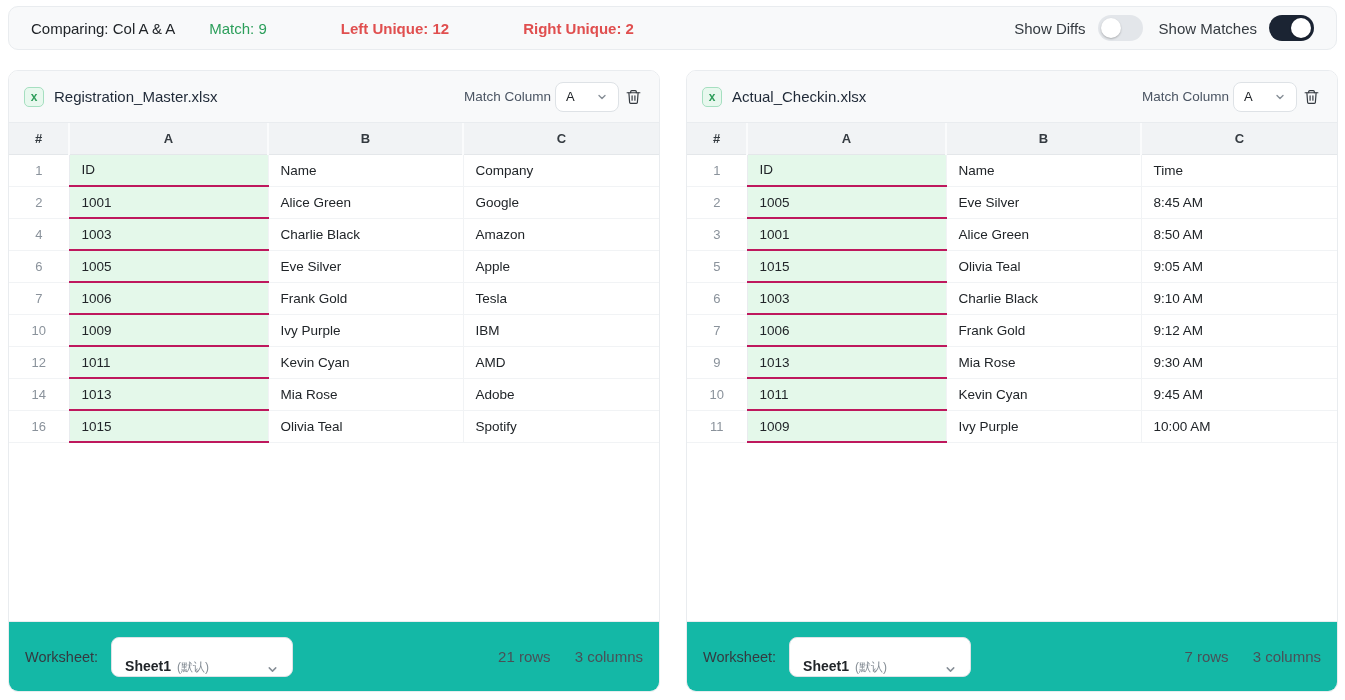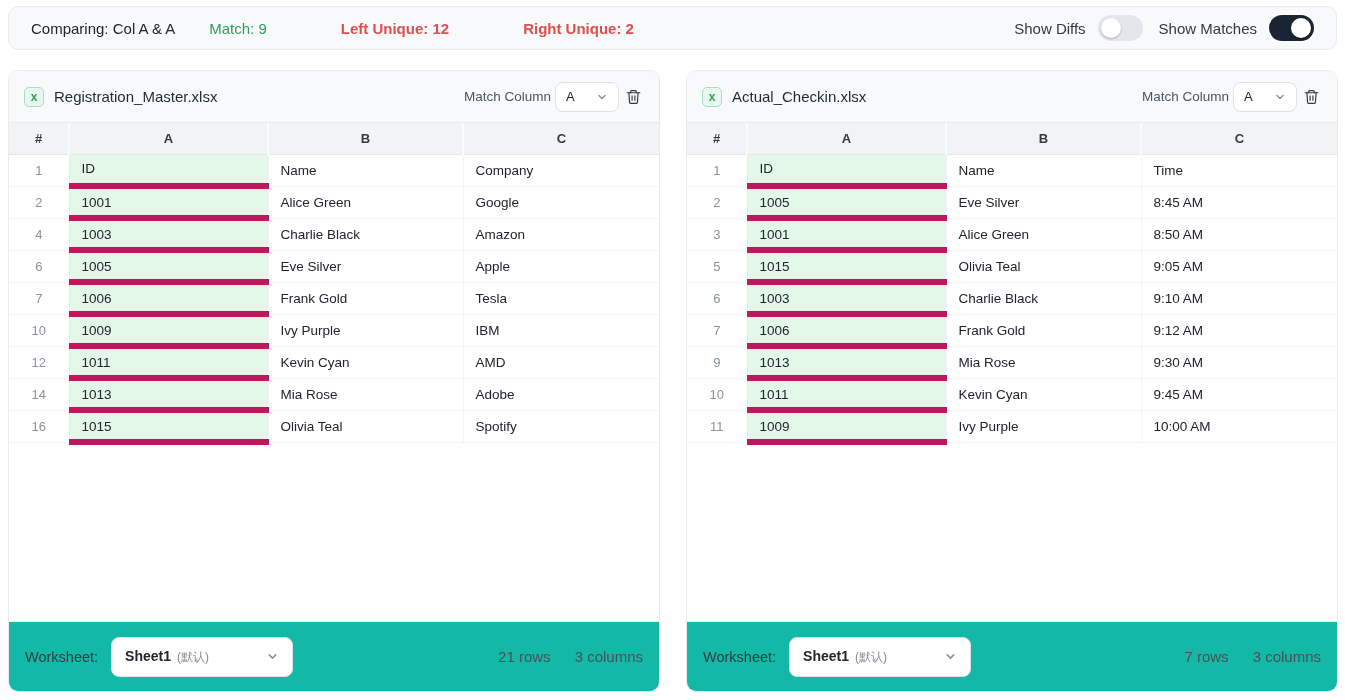--- a/index.html
+++ b/index.html
@@ -70,31 +70,31 @@
   th.col-num { width:60px; }
   th.col-a { width:199px; }
   th.col-b { width:195px; }
   td {
     height:32px; font-size:13.5px; color:#212529;
     border-bottom:1px solid #f1f3f5; border-right:1px solid #f1f3f5;
     padding:0 12px; overflow:hidden; white-space:nowrap;
   }
   td:last-child { border-right:none; }
   td.rownum { text-align:center; color:#8a929b; font-size:13px; padding:0; border-right:1px solid #e9ecef; }
-  td.colA { background:var(--match-highlight); border-bottom:6px solid #be185d; }
+  td.colA { background:var(--match-highlight); border-bottom:2px solid #be185d; }
 
   
   .panel-footer {
     height:70px; flex:none; border-top:1px solid #e9ecef;
     display:flex; align-items:center; padding:0 16px; gap:13px; background:#14b8a6;
   }
   .worksheet-label { font-size:14.5px; color:#343a40; }
   .select-lg {
     width:182px; height:40px; background:#fff; border:1px solid #dee2e6; border-radius:8px;
-    display:flex; align-items:center; justify-content:space-between; padding:0 13px; cursor:pointer;
+    display:flex; align-items:flex-end; justify-content:space-between; padding:0 13px; cursor:pointer;
   }
   .sheet-name { font-size:14px; color:#212529; font-weight:600; }
   .sheet-suffix { font-size:12px; color:#868e96; margin-left:6px; }
   .footer-right { margin-left:auto; display:flex; align-items:center; gap:24px; }
   .count-text { font-size:15px; color:#495057; }
 </style>
 </head>
 <body>
 
 <div class="topbar">

